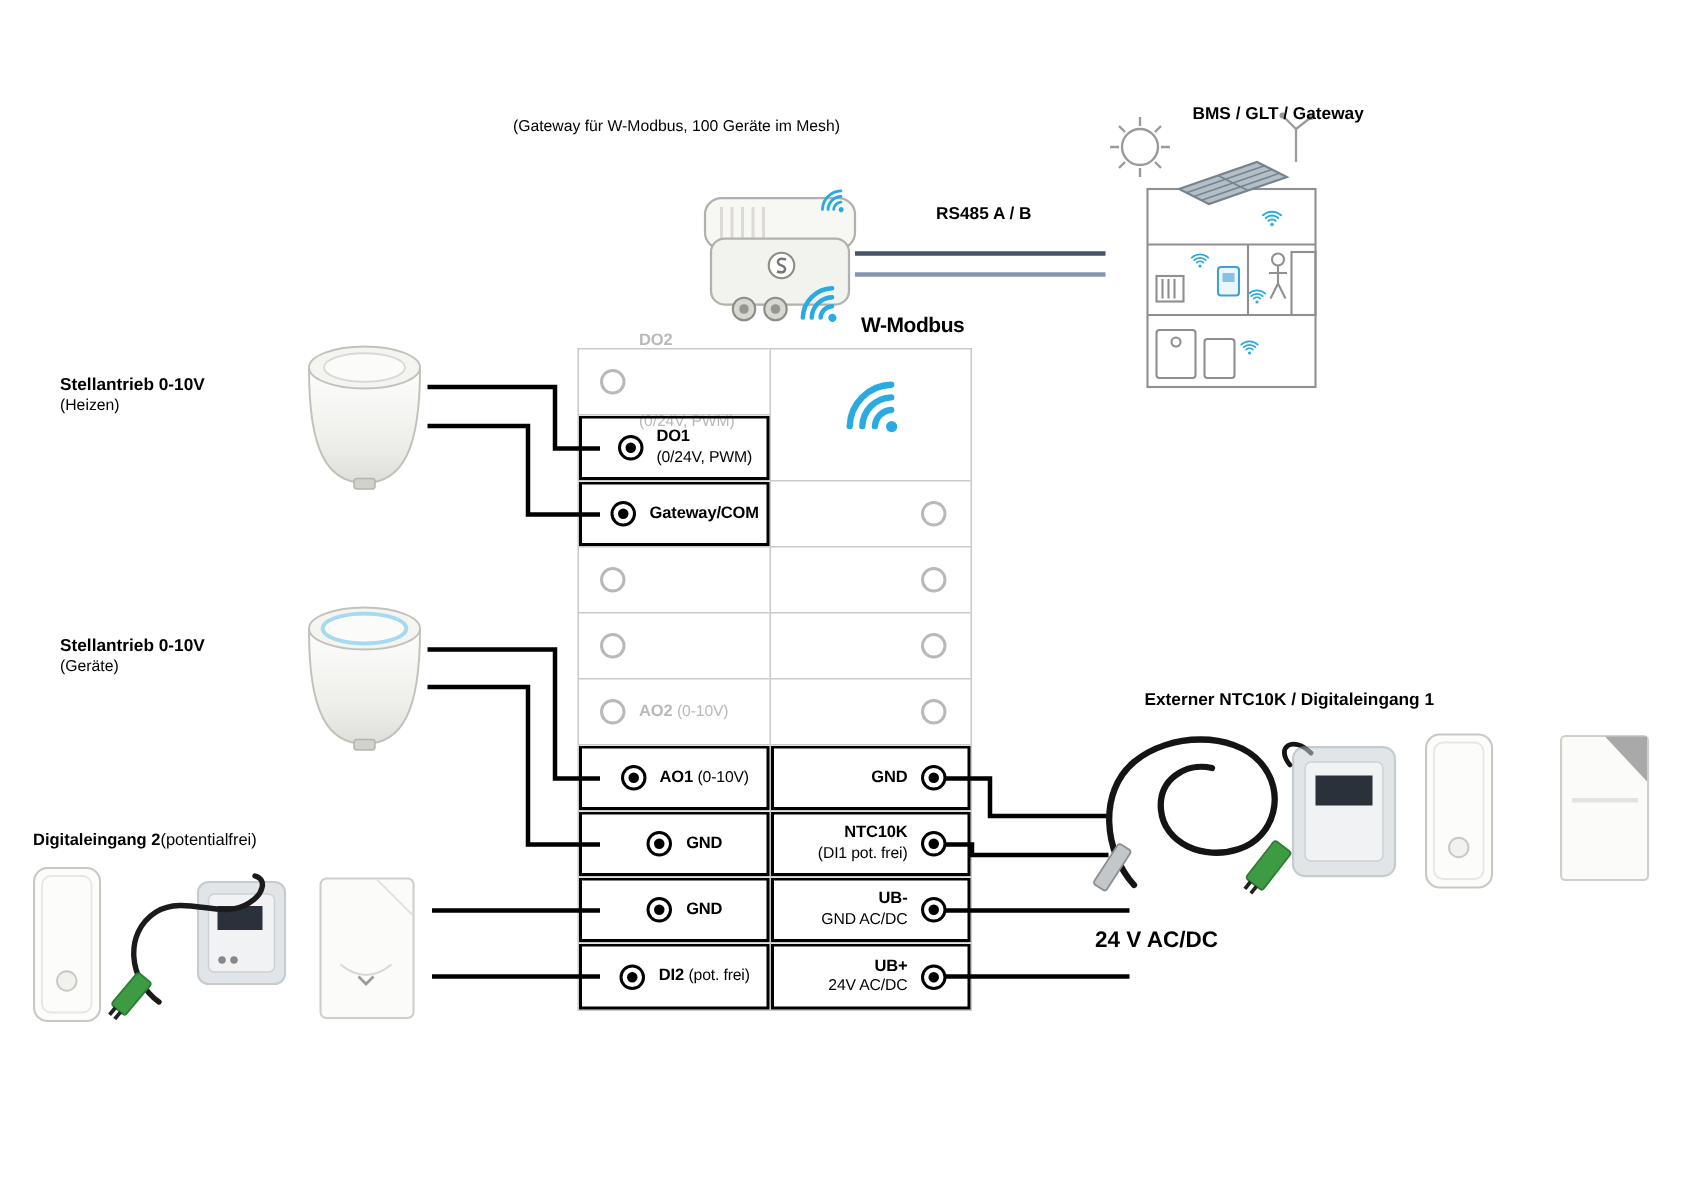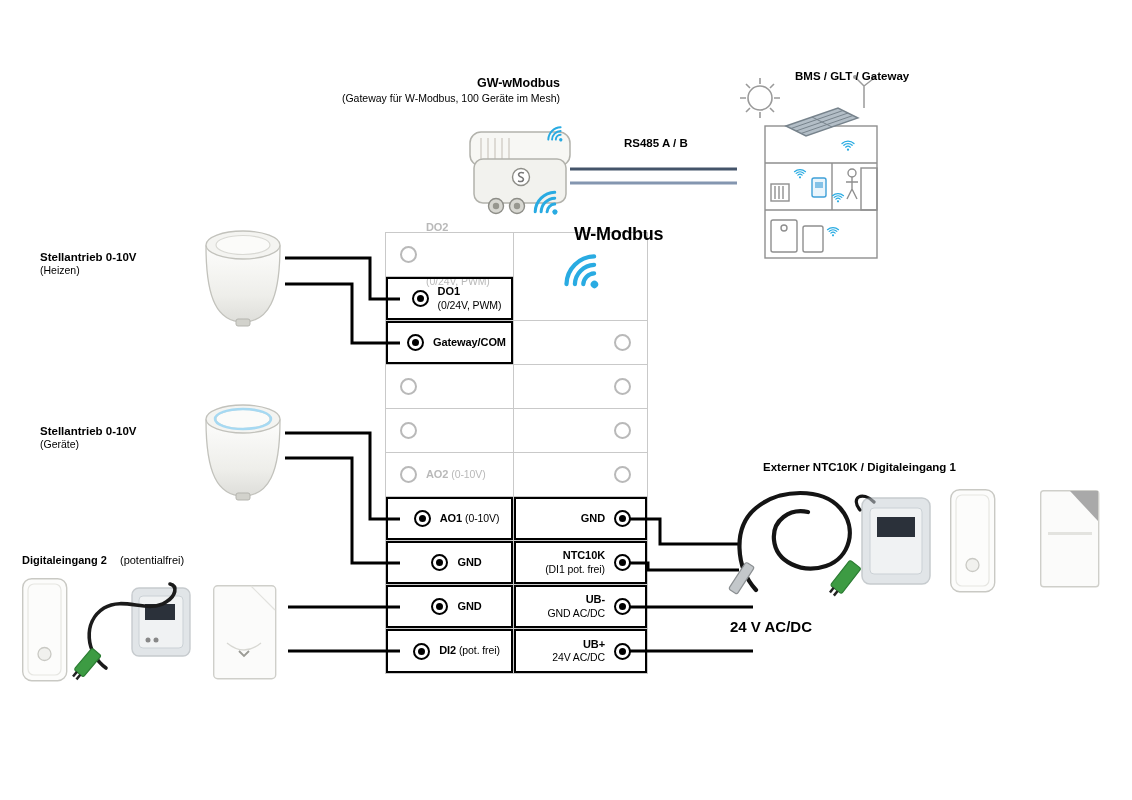--- a/index.html
+++ b/index.html
@@ -30,29 +30,29 @@
   .row.inline .txt .dt { display:inline; margin-left:3px; }
   .row.inactive .txt .nm, .row.inactive .txt .dt { color:#b9b9b9;margin-top:41px; }
 
   
   .lbl { position:absolute; white-space:nowrap; }
   .gw { left:280px; top:76px; width:280px; text-align:right; }
   .gw .t { font-size:12.5px; font-weight:bold; }
   .gw .s { font-size:10.5px; margin-top:2px; }
   .bms { left:795px; top:70px; font-size:11.5px; font-weight:bold; }
   .rs485 { left:624px; top:137px; font-size:11.5px; font-weight:bold; }
-  .wm { left:574px; top:224px; font-size:18px; font-weight:bold; letter-spacing:-0.3px; }
+  .wm { left:574px; top:208px; font-size:14px; font-weight:bold; letter-spacing:-0.3px; }
   .act { width:146px; text-align:left; }
   .act .t { font-size:11.5px; font-weight:bold; }
   .act .s { font-size:10.5px; margin-top:1px; }
   .act1 { left:40px; top:251px; }
   .act2 { left:40px; top:425px; }
   .di2 { left:22px; top:554px; font-size:11px; }
   .di2 .b { font-weight:bold; }
-  .di2 .r { margin-left:13px; }
+  .di2 .r { margin-left:0; }
   .ntc { left:763px; top:461px; font-size:11.5px; font-weight:bold; }
   .pwr { left:730px; top:618px; font-size:15px; font-weight:bold; }
 
   .art { position:absolute; left:0; top:0; pointer-events:none; }
 </style>
 </head>
 <body>
 
 <div class="canvas">
 
@@ -270,21 +270,20 @@
     </g>
     <use href="#doorcontact" transform="translate(950,489)"></use>
     <g>
       <rect x="1040.7" y="490.7" width="58" height="96" rx="3" fill="#fbfbfa" stroke="#cfcfca" stroke-width="1.4"></rect>
       <path d="M1070,491 L1098,491 L1098,521 Z" fill="#a9a9a9"></path>
       <rect x="1048" y="532" width="44" height="3" fill="#e3e3df"></rect>
     </g>
   </svg>
 
   <div class="lbl gw">
-    <div class="t">GW-wModbus</div>
     <div class="s">(Gateway für W-Modbus, 100 Geräte im Mesh)</div>
   </div>
   <div class="lbl bms">BMS / GLT / Gateway</div>
   <div class="lbl rs485">RS485 A / B</div>
   <div class="lbl wm">W-Modbus</div>
 
   <div class="lbl act act1">
     <div class="t">Stellantrieb 0-10V</div>
     <div class="s">(Heizen)</div>
   </div>

